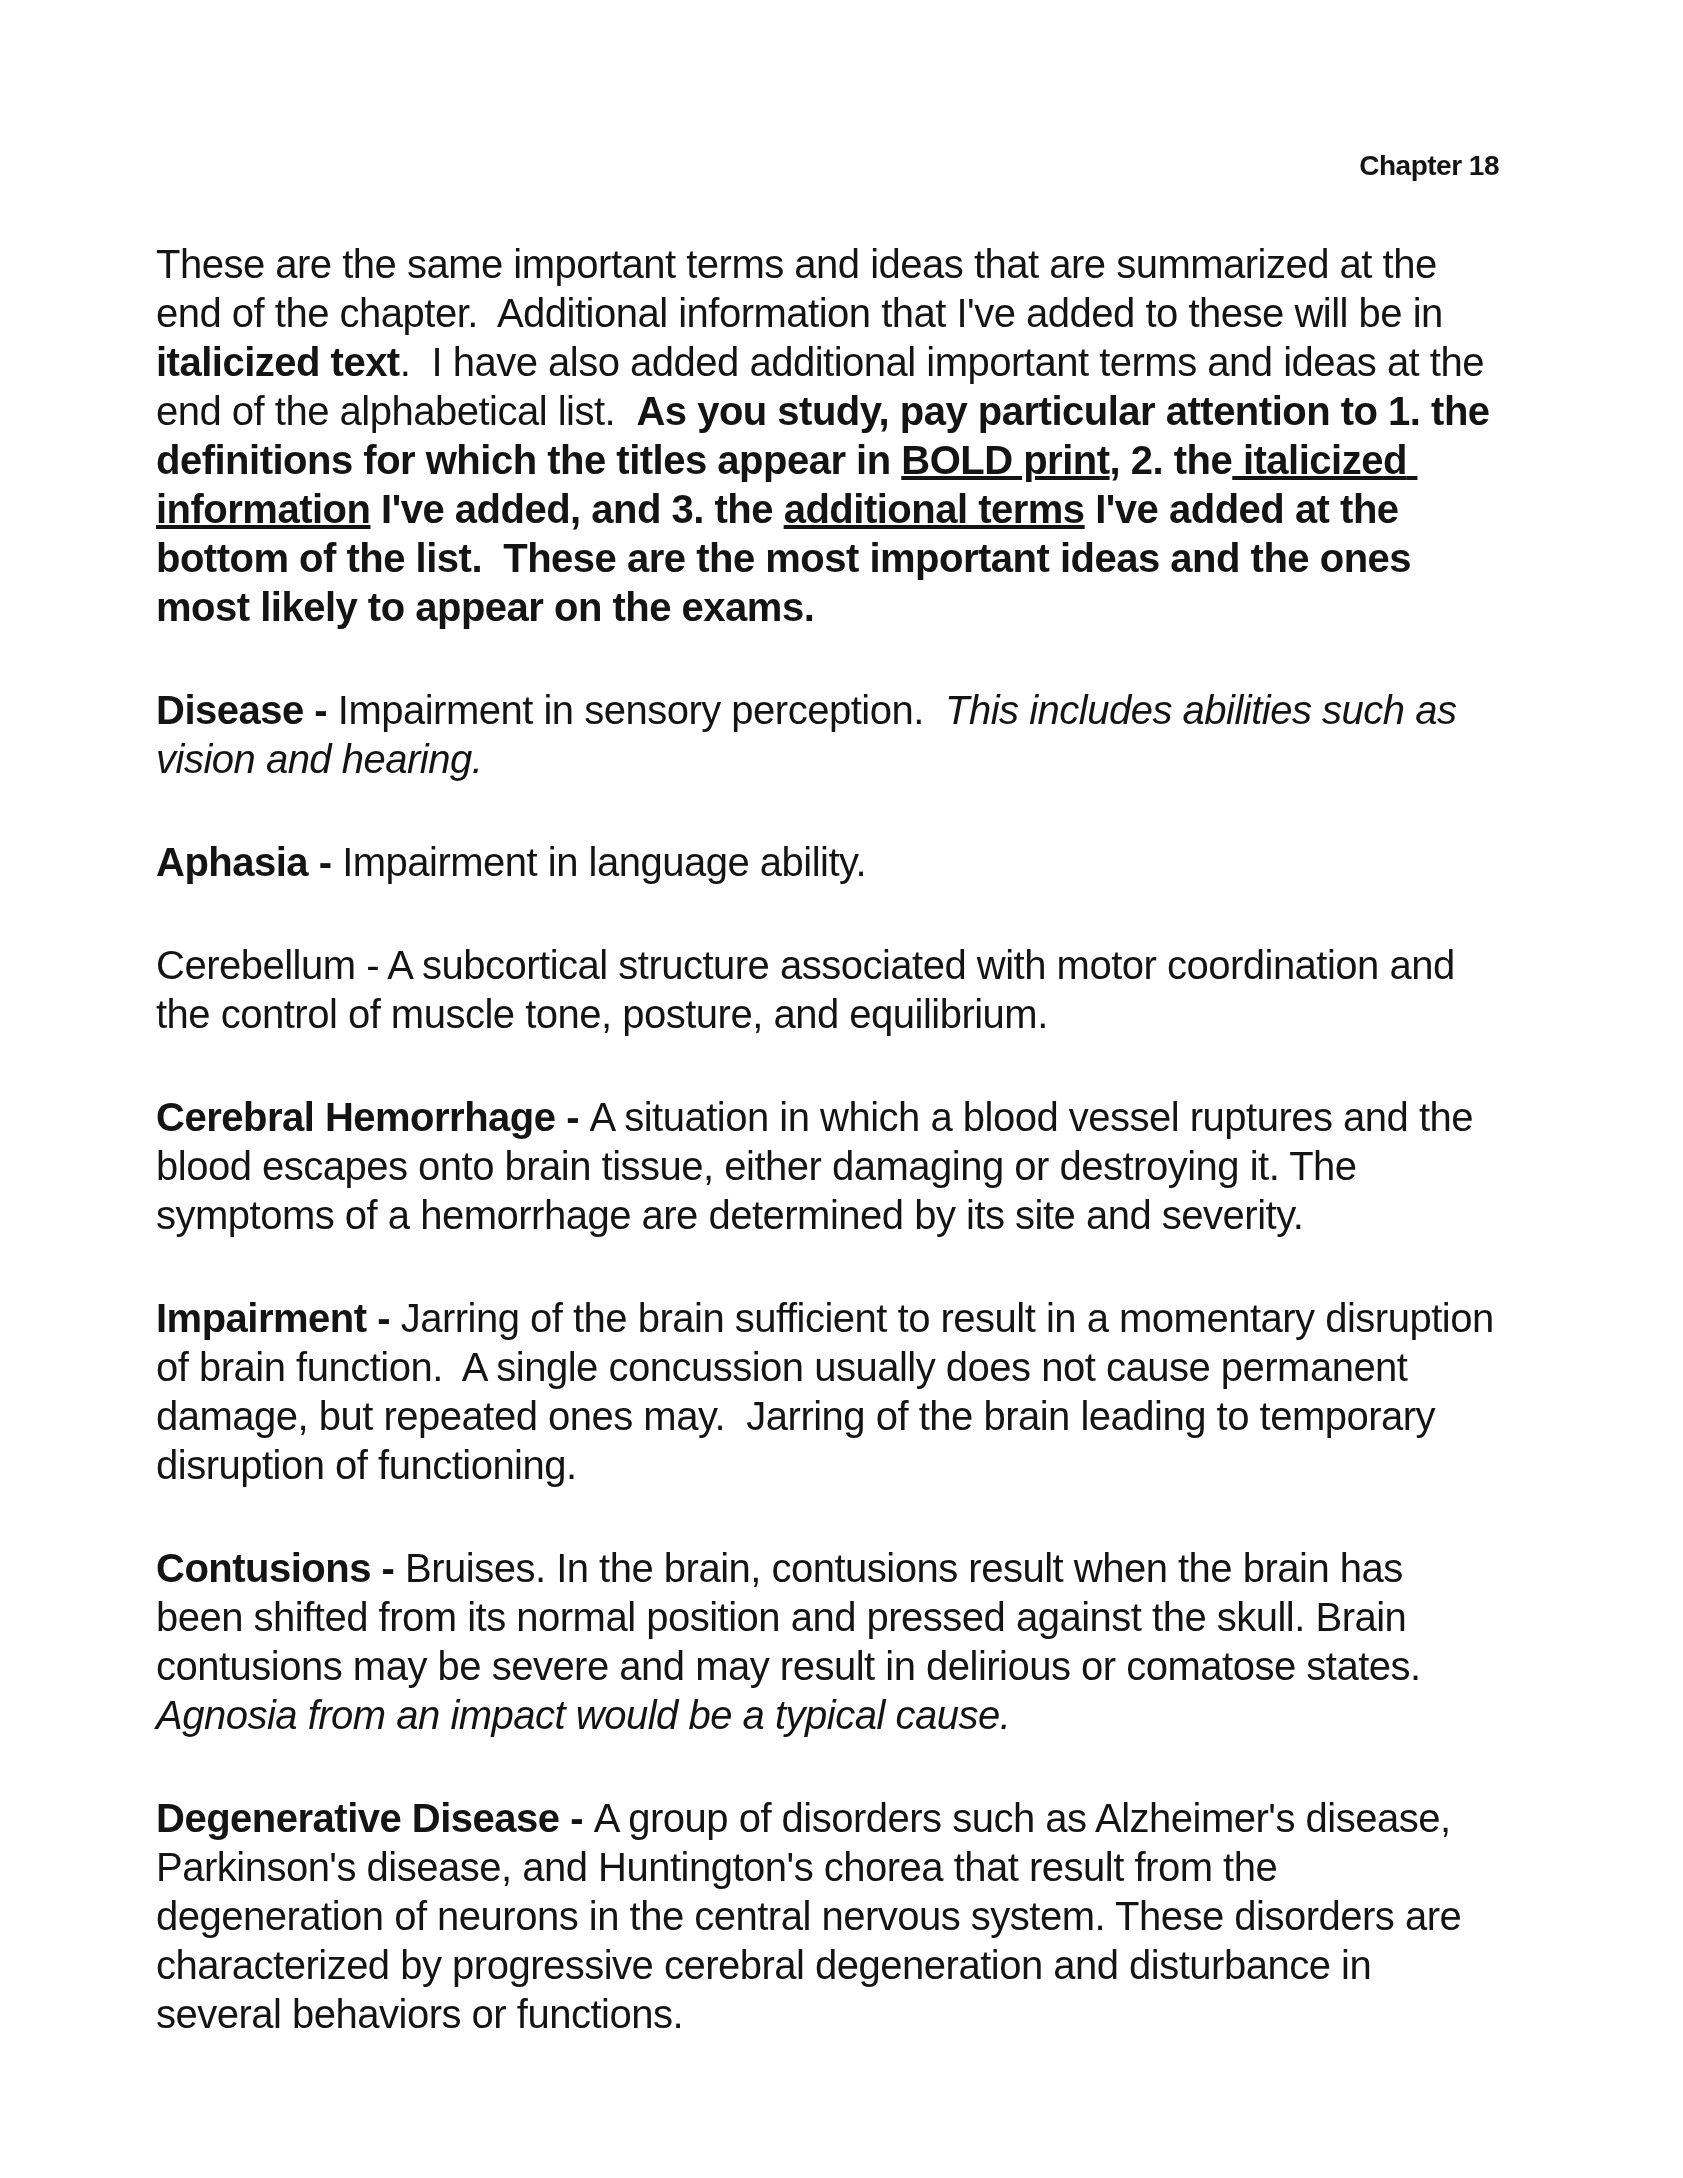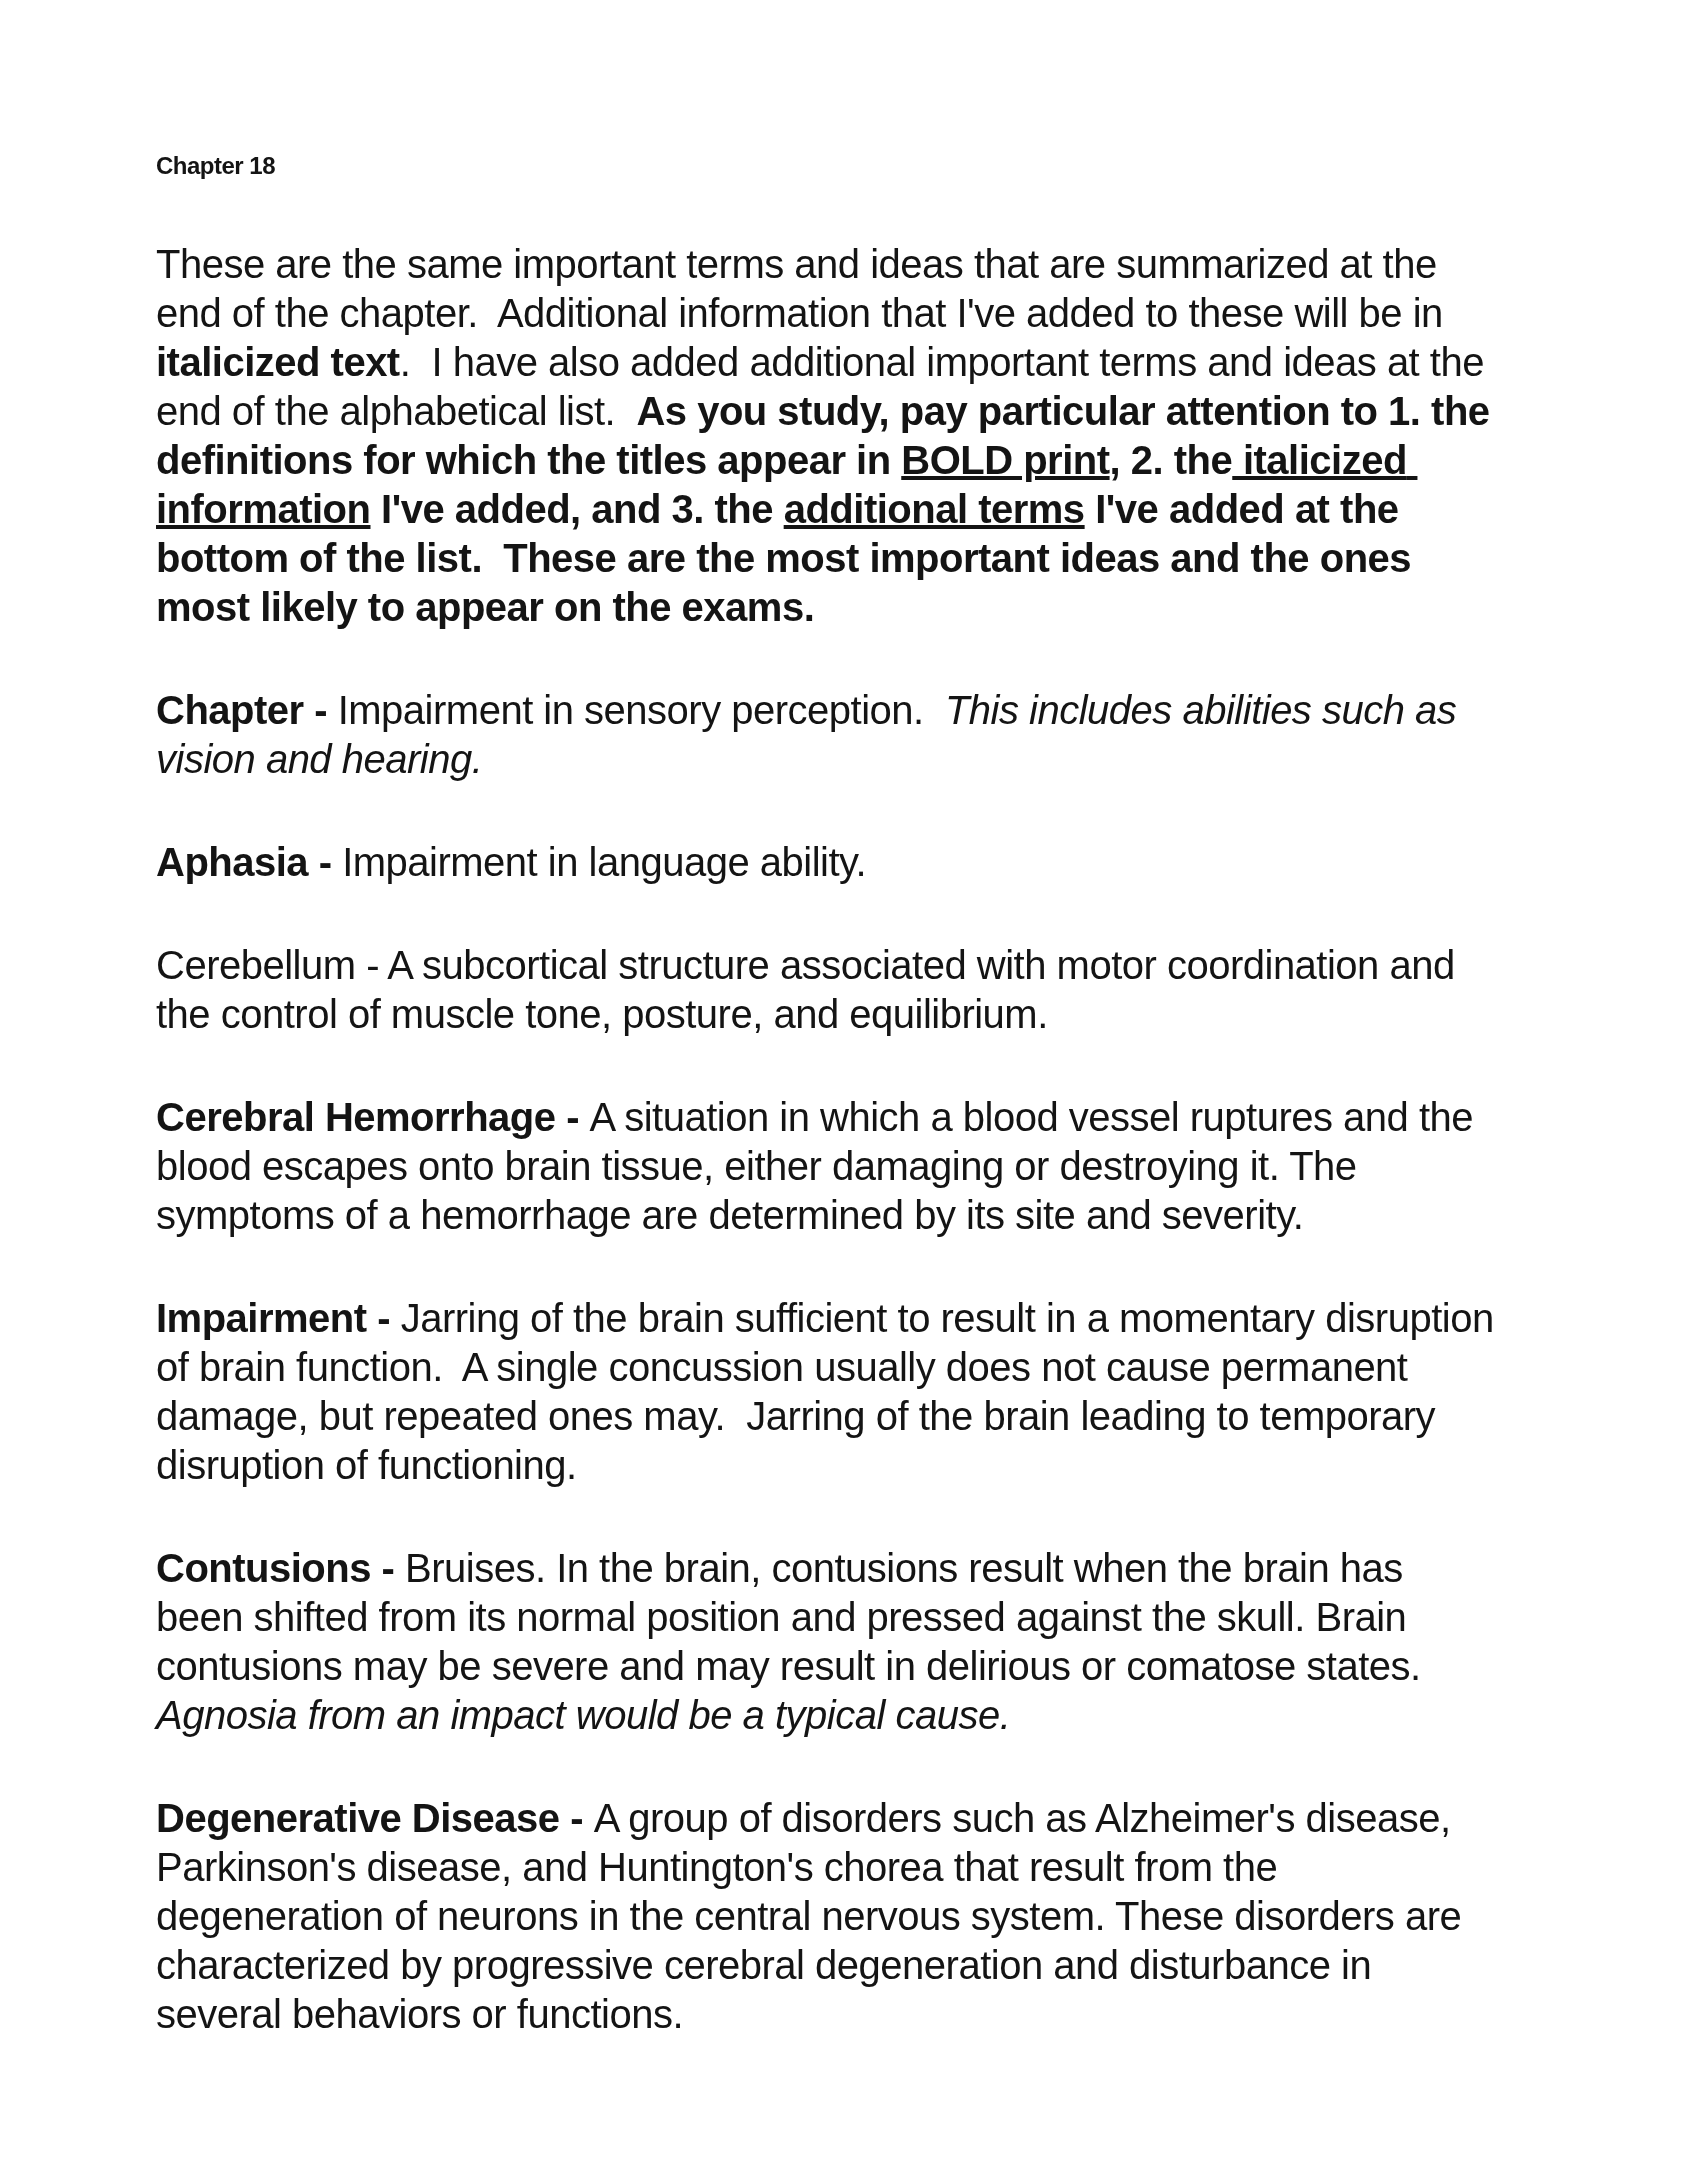--- a/index.html
+++ b/index.html
@@ -15,23 +15,23 @@
     overflow: hidden;
   }
   .page {
     box-sizing: border-box;
     width: 1683px;
     height: 2178px;
     padding: 141px 184px 0 156px;
     background: #ffffff;
   }
   .doc-title {
-    text-align: left;
+    text-align: right;
     font-weight: bold;
-    font-size: 24px;
+    font-size: 28px;
     line-height: 49px;
     letter-spacing: -0.5px;
     margin: 0 0 50px 0;
   }
   p.para {
     font-size: 40px;
     line-height: 49px;
     letter-spacing: -0.5px;
     margin: 0 0 54px 0;
     white-space: pre-wrap;
@@ -42,21 +42,21 @@
 </style>
 </head>
 <body>
 
 <div class="page">
 
   <div class="doc-title">Chapter 18</div>
 
   <p class="para"><span>These are the same important terms and ideas that are summarized at the end of the chapter.  Additional information that I've added to these will be in </span><span class="b">italicized text</span><span>.  I have also added additional important terms and ideas at the end of the alphabetical list.  </span><span class="b">As you study, pay particular attention to 1. the definitions for which the titles appear in </span><span class="bu">BOLD print</span><span class="b">, 2. the</span><span class="bu"> italicized information</span><span class="b"> I've added, and 3. the </span><span class="bu">additional terms</span><span class="b"> I've added at the bottom of the list.  These are the most important ideas and the ones most likely to appear on the exams.</span></p>
 
-  <p class="para"><span class="b">Chapter - </span><span>Impairment in sensory perception.  </span><span class="i">This includes abilities such as vision and hearing.</span></p>
+  <p class="para"><span class="b">Disease - </span><span>Impairment in sensory perception.  </span><span class="i">This includes abilities such as vision and hearing.</span></p>
 
   <p class="para"><span class="b">Aphasia - </span><span>Impairment in language ability.</span></p>
 
 
   <p class="para"><span>Cerebellum - A subcortical structure associated with motor coordination and the control of muscle tone, posture, and equilibrium.</span></p>
 
   <p class="para"><span class="b">Cerebral Hemorrhage - </span><span>A situation in which a blood vessel ruptures and the blood escapes onto brain tissue, either damaging or destroying it. The symptoms of a hemorrhage are determined by its site and severity.</span></p>
 
   <p class="para"><span class="b">Impairment - </span><span>Jarring of the brain sufficient to result in a momentary disruption of brain function.  A single concussion usually does not cause permanent damage, but repeated ones may.  Jarring of the brain leading to temporary disruption of functioning.</span></p>
 

